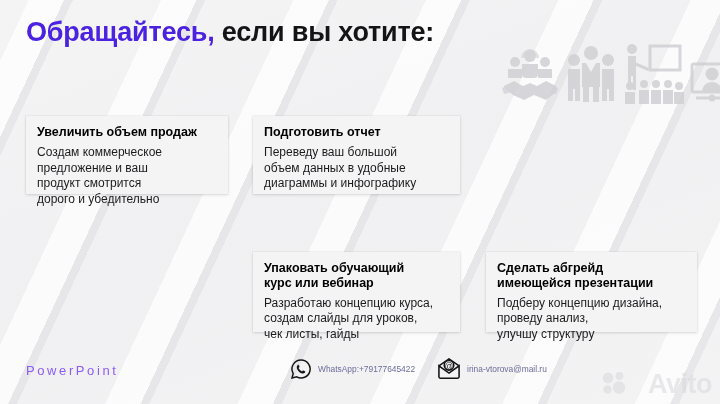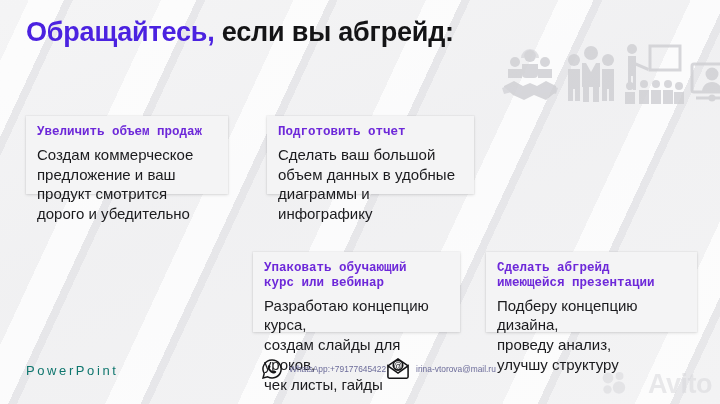--- a/index.html
+++ b/index.html
@@ -72,58 +72,58 @@
 
   
   .card {
     position: absolute;
     background: #f4f4f5;
     box-shadow: 0 1px 3px rgba(0,0,0,0.13), 0 0 0 1px rgba(0,0,0,0.025);
     padding: 9px 11px 10px 11px;
     box-sizing: border-box;
   }
   .card-title {
-    color: #6d28d9;
+    color: #000000;
     font-size: 12.5px;
     font-weight: bold;
     line-height: 1.18;
     margin: 0 0 5px 0;
     white-space: pre-line;
-    font-family: Liberation Mono, monospace;
   }
   .card-body {
     color: #1b1b1e;
-    font-size: 15px;
+    font-size: 12px;
     line-height: 1.32;
     margin: 0;
     white-space: pre-line;
   }
 
   #card-0 { left: 26px;  top: 116px; width: 202px; height: 78px; }
-  #card-1 { left: 267px; top: 116px; width: 207px; height: 78px; }
+  #card-1 { left: 253px; top: 116px; width: 207px; height: 78px; }
   #card-2 { left: 486px; top: 116px; width: 211px; height: 78px; }
   #card-3 { left: 26px;  top: 252px; width: 202px; height: 80px; }
   #card-4 { left: 253px; top: 252px; width: 207px; height: 80px; }
   #card-5 { left: 486px; top: 252px; width: 211px; height: 80px; }
 
   
   #powerpoint {
     position: absolute;
     left: 26px;
     top: 363px;
     font-size: 13px;
     letter-spacing: 2.6px;
-    color: #0f766e;
+    color: #8b5cf6;
   }
   #contacts {
     position: absolute;
-    left: 261px;
+    left: 290px;
     top: 358px;
     display: flex;
     align-items: center;
+    gap: 22px;
   }
   .contact {
     display: flex;
     align-items: center;
     gap: 6px;
   }
   .contact .label {
     font-size: 8.4px;
     color: #6c6c9a;
     white-space: nowrap;
@@ -150,21 +150,21 @@
 </style>
 </head>
 <body>
 
 <div id="slide">
 
   <div id="bg-wash"></div>
   <div id="bg-bands"></div>
 
   <div id="title">
-    <span class="accent">Обращайтесь,</span><span> если вы абгрейд:</span>
+    <span class="accent">Обращайтесь,</span><span> если вы хотите:</span>
   </div>
 
   <div id="deco-icons">
 
     <span>
       <svg width="60" height="58" viewBox="0 0 60 58" fill="#cfcfd3">
         <circle cx="30" cy="10" r="6"></circle>
         <path d="M22 18h16v10a4 4 0 0 1-4 4h-8a4 4 0 0 1-4-4z"></path>
         <circle cx="15" cy="16" r="5"></circle>
         <path d="M8 23h14v9H8z"></path>
@@ -226,21 +226,21 @@
   <div class="card" id="card-0">
     <p class="card-title">Увеличить объем продаж</p>
     <p class="card-body">Создам коммерческое
 предложение и ваш
 продукт смотрится
 дорого и убедительно</p>
   </div>
 
   <div class="card" id="card-1">
     <p class="card-title">Подготовить отчет</p>
-    <p class="card-body">Сделать ваш большой
+    <p class="card-body">Переведу ваш большой
 объем данных в удобные
 диаграммы и инфографику</p>
   </div>
 
 
 
   <div class="card" id="card-5">
     <p class="card-title">Сделать абгрейд
 имеющейся презентации</p>
     <p class="card-body">Подберу концепцию дизайна,

